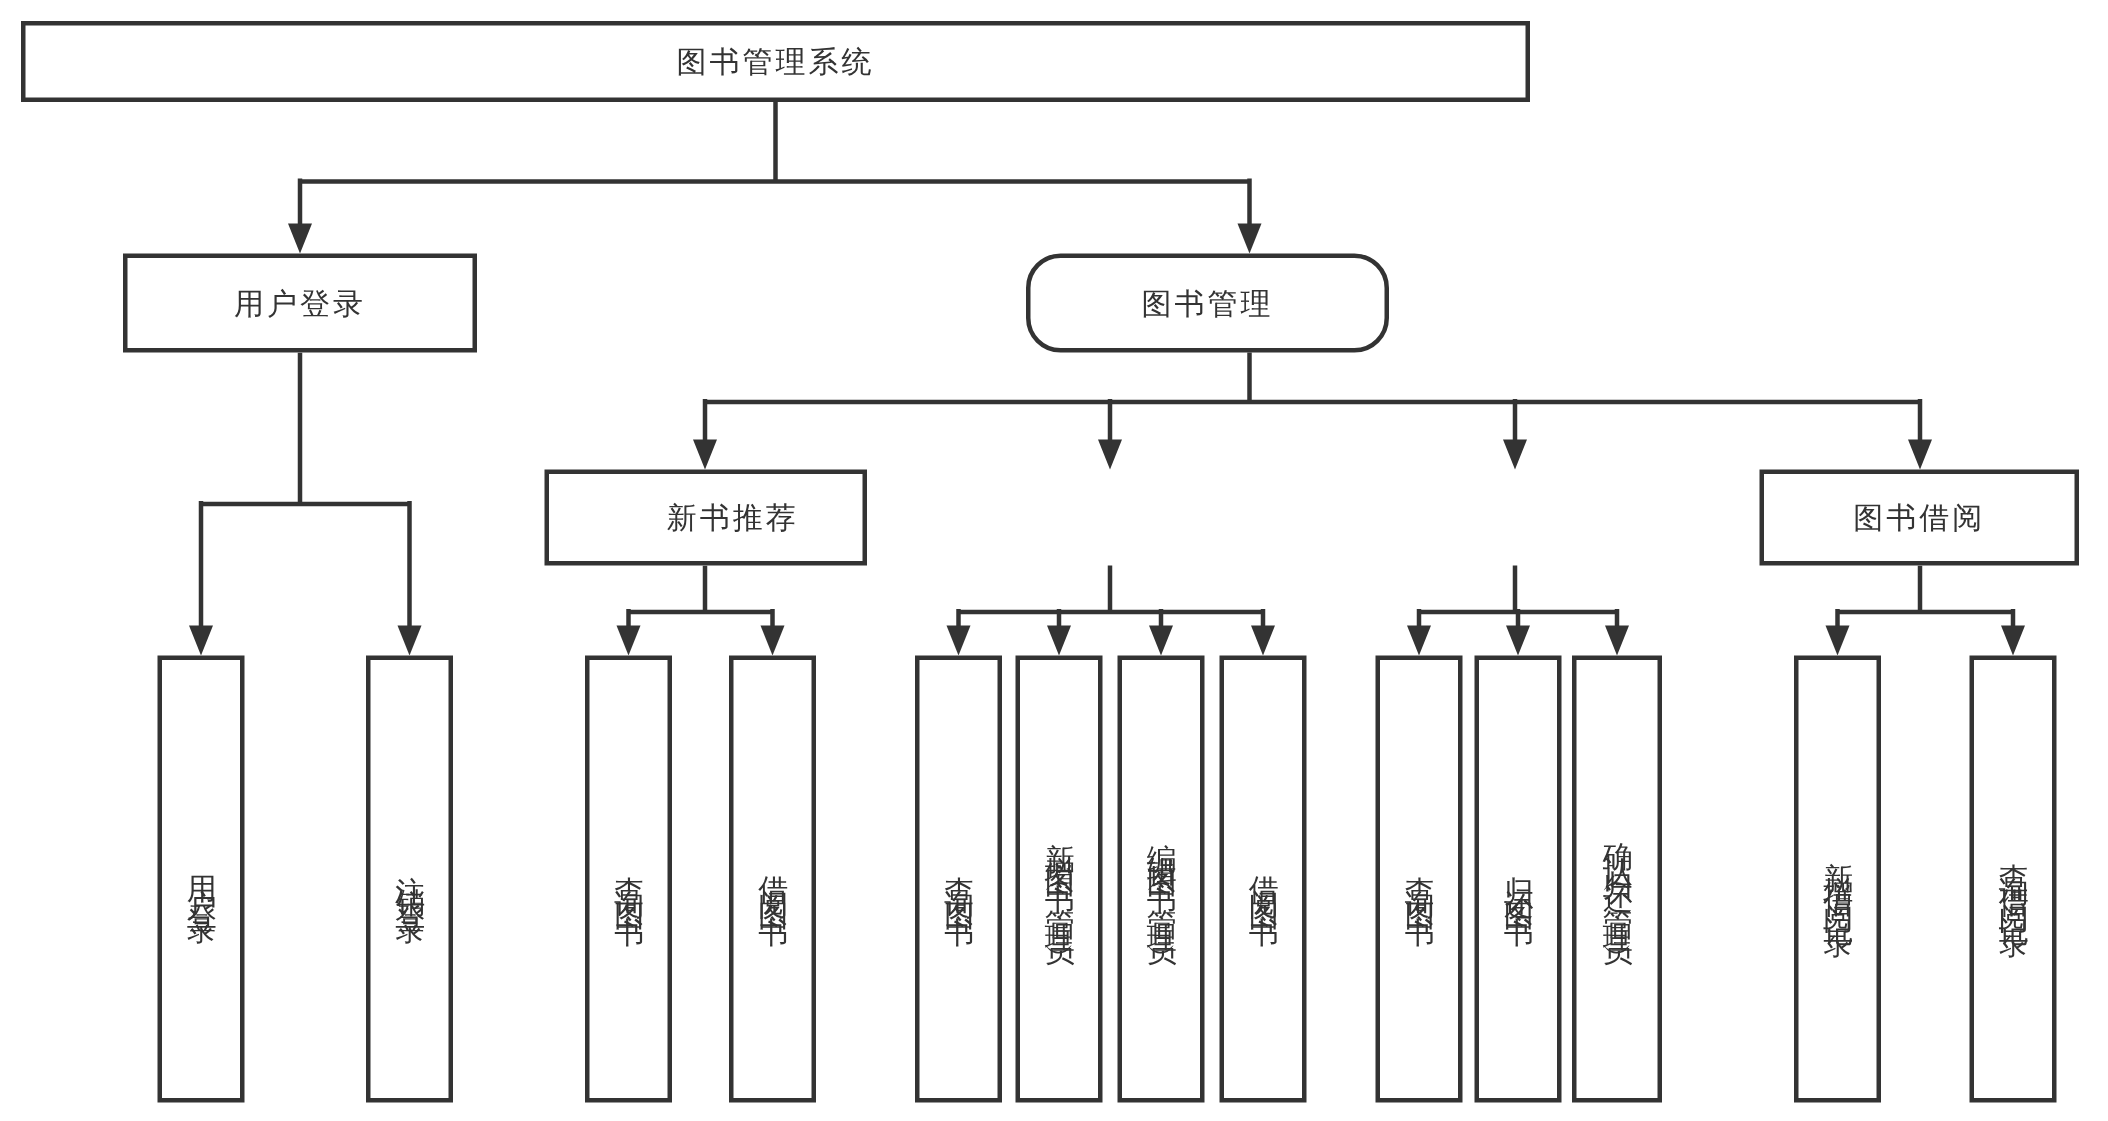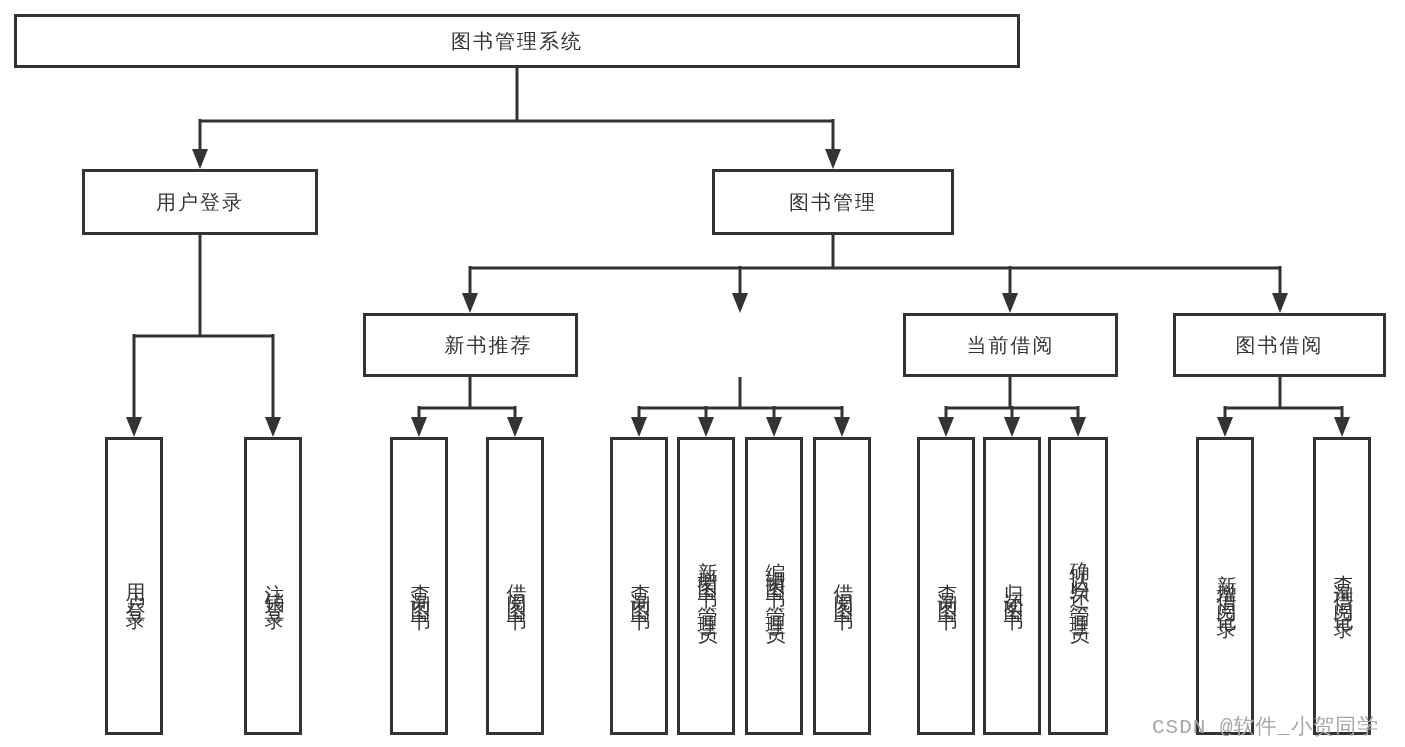--- a/index.html
+++ b/index.html
@@ -1,20 +1,20 @@
 <!DOCTYPE html>
 <html><head>
 <meta charset="utf-8">
 <style>
   html,body{margin:0;padding:0;background:#ffffff;}
   .canvas{
     position:relative;
     width:1405px;height:747px;
     background:#ffffff;
-    font-family:Liberation Mono, monospace;
+    font-family:Liberation Sans, sans-serif;
     overflow:hidden;
   }
   svg.connectors{position:absolute;left:0;top:0;z-index:1;}
   .box{
     position:absolute;
     box-sizing:border-box;
     border:3px solid #333333;
     background:#ffffff;
     display:flex;
     align-items:center;
@@ -115,39 +115,37 @@
       <polygon points="1004,417 1020,417 1012,437"></polygon>
       <polygon points="1070,417 1086,417 1078,437"></polygon>
       <polygon points="1217,417 1233,417 1225,437"></polygon>
       <polygon points="1334,417 1350,417 1342,437"></polygon>
     </g>
   </svg>
 
   <div class="box h" style="left:14px;top:14px;width:1006px;height:54px;">图书管理系统</div>
 
   <div class="box h" style="left:82px;top:169px;width:236px;height:66px;">用户登录</div>
-  <div class="box h" style="left:712px;top:169px;width:242px;height:66px;">图书管理</div>
+  <div class="box h" style="left:684px;top:169px;width:242px;height:66px;border-radius:23px;">图书管理</div>
 
   <div class="box h" style="left:363px;top:313px;width:215px;height:64px;padding-left:36px;">新书推荐</div>
-  <div class="box h" style="left:903px;top:313px;width:215px;height:64px;">当前借阅</div>
   <div class="box h" style="left:1173px;top:313px;width:213px;height:64px;">图书借阅</div>
 
   <div class="box v" style="left:105px;top:437px;width:58px;height:298px;">用户登录</div>
   <div class="box v" style="left:244px;top:437px;width:58px;height:298px;">注销登录</div>
 
   <div class="box v" style="left:390px;top:437px;width:58px;height:298px;">查询图书</div>
   <div class="box v" style="left:486px;top:437px;width:58px;height:298px;">借阅图书</div>
 
   <div class="box v" style="left:610px;top:437px;width:58px;height:298px;">查询图书</div>
   <div class="box v" style="left:677px;top:437px;width:58px;height:298px;">新增图书（管理员）</div>
   <div class="box v" style="left:745px;top:437px;width:58px;height:298px;">编辑图书（管理员）</div>
   <div class="box v" style="left:813px;top:437px;width:58px;height:298px;">借阅图书</div>
 
   <div class="box v" style="left:917px;top:437px;width:58px;height:298px;">查询图书</div>
   <div class="box v" style="left:983px;top:437px;width:58px;height:298px;">归还图书</div>
   <div class="box v" style="left:1048px;top:437px;width:60px;height:298px;">确认归还（管理员）</div>
 
   <div class="box v" style="left:1196px;top:437px;width:58px;height:298px;">新增借阅记录</div>
   <div class="box v" style="left:1313px;top:437px;width:58px;height:298px;">查询借阅记录</div>
 
-  <div class="watermark">CSDN @软件_小贺同学</div>
 
 </div>
 
 </body></html>

